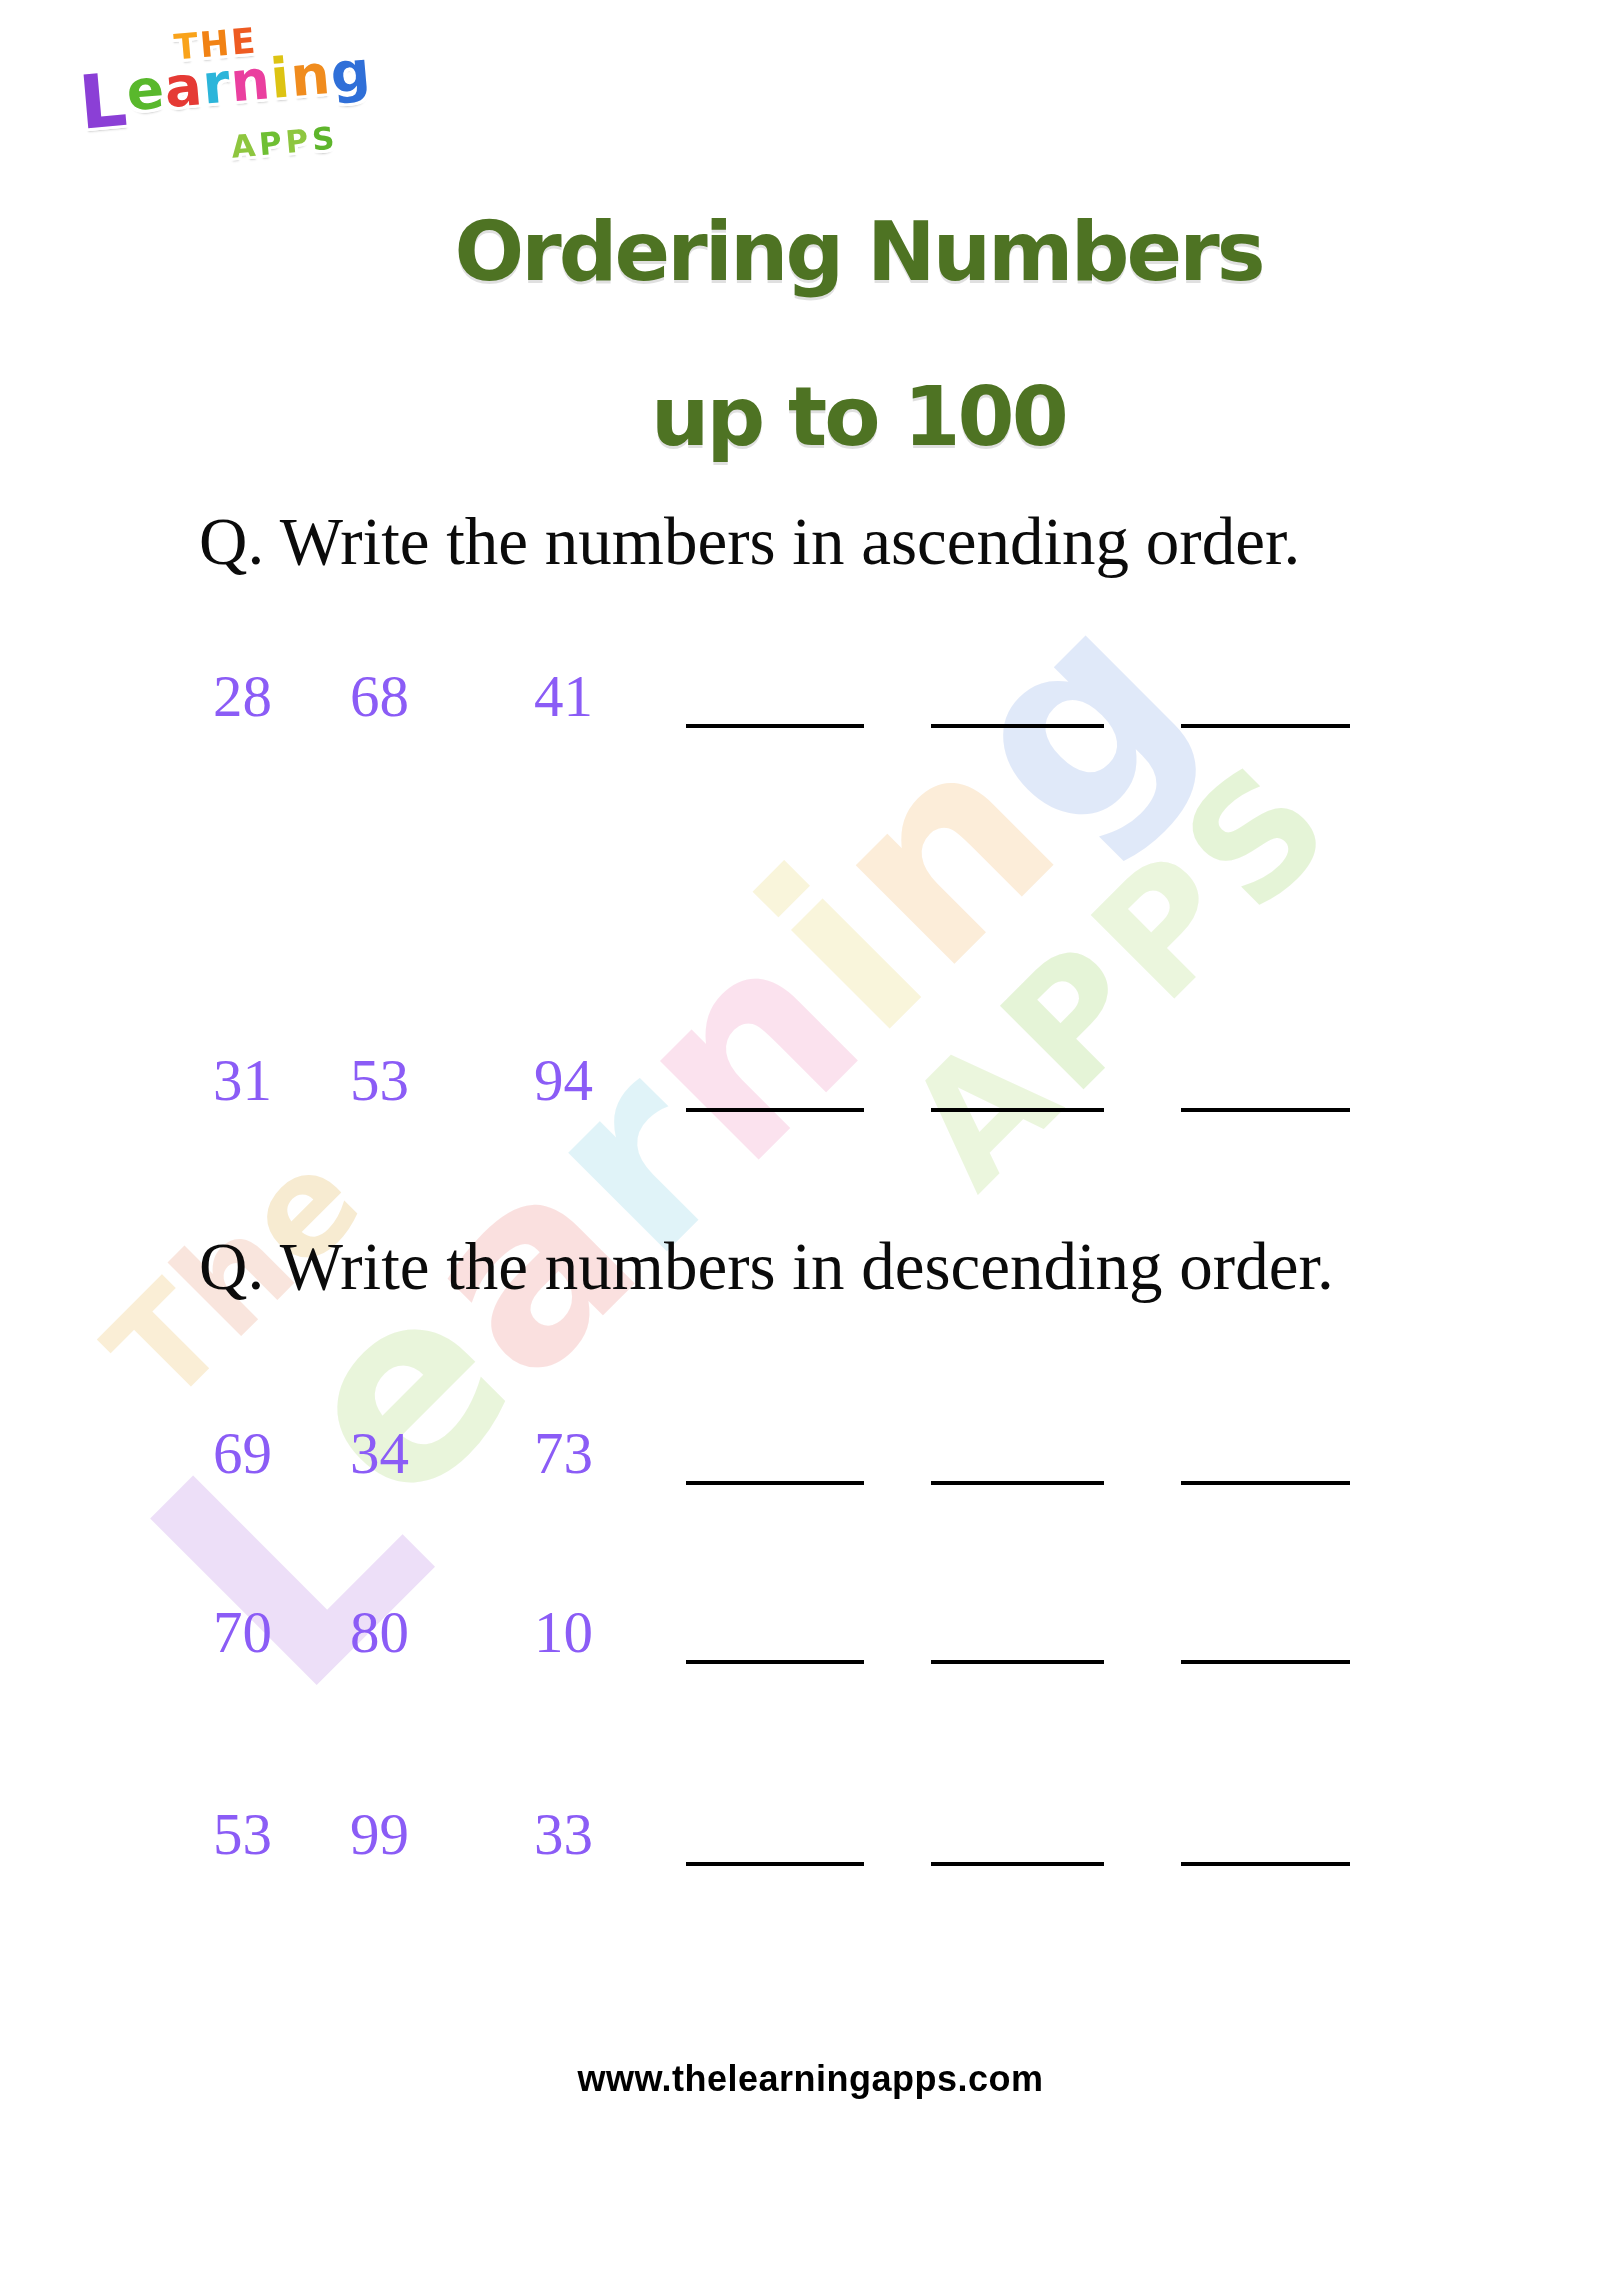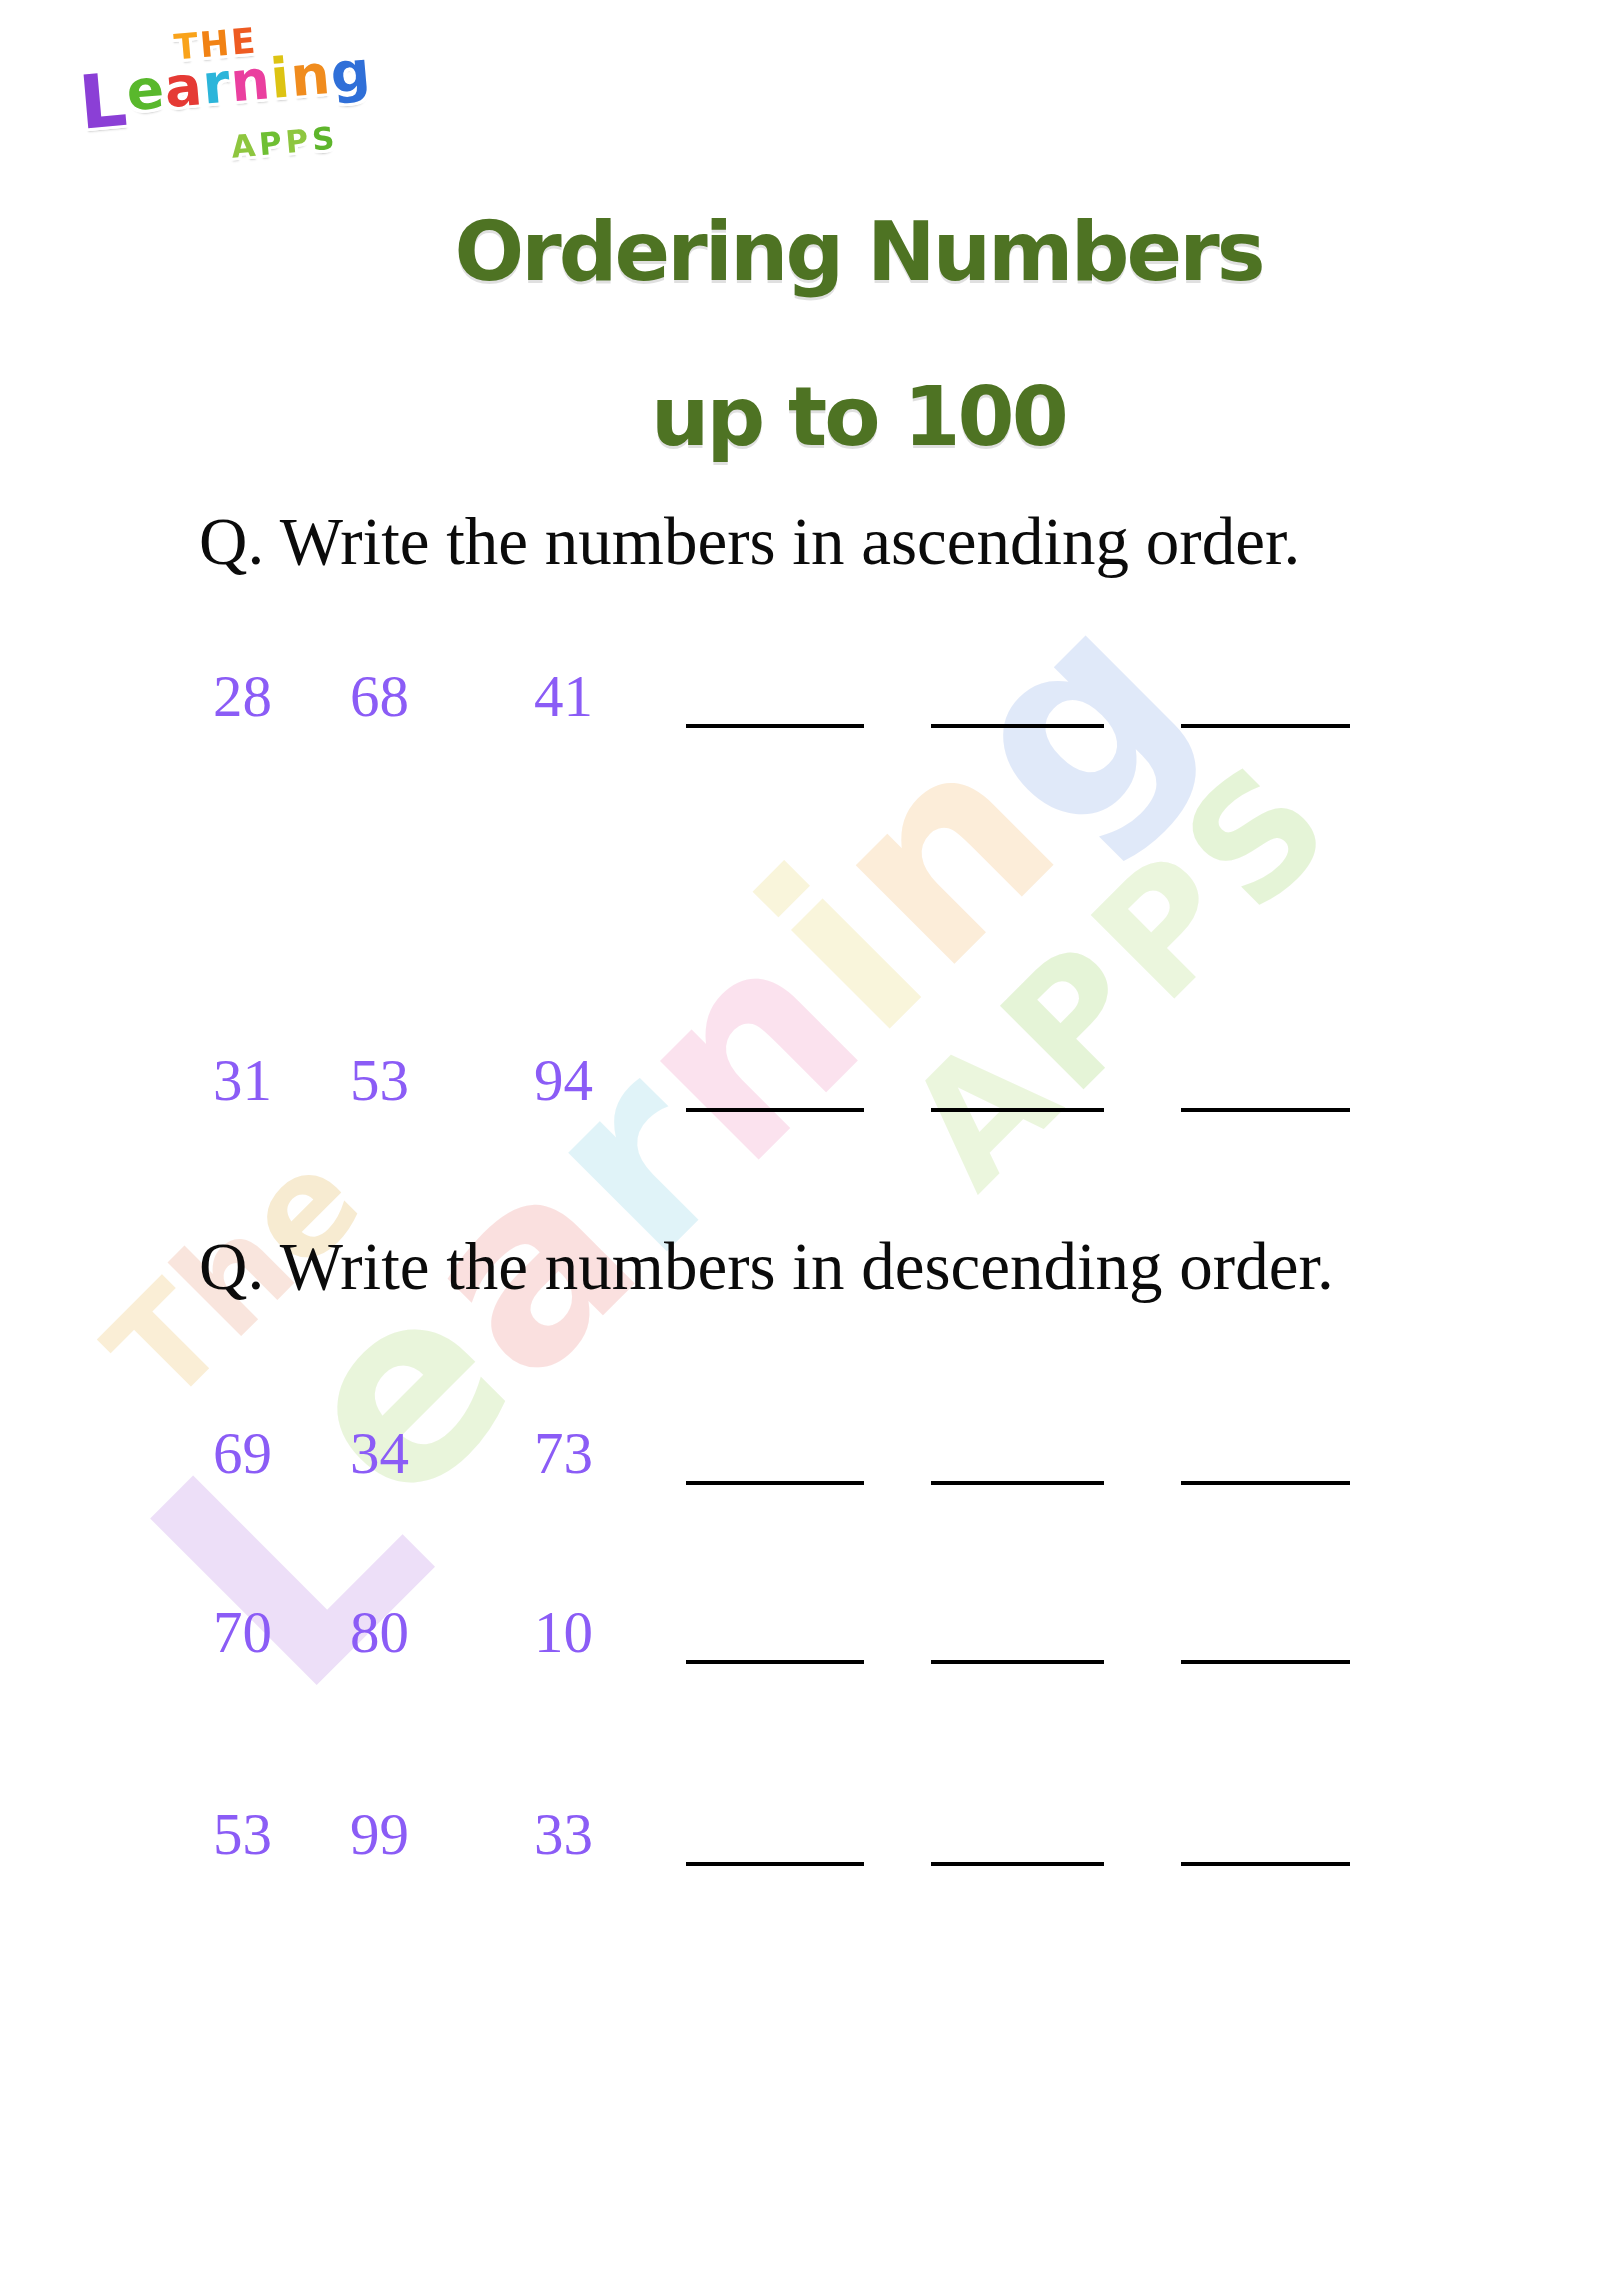--- a/index.html
+++ b/index.html
@@ -152,15 +152,16 @@
 
   <div class="num-row row-6">
     <span class="num n1">53</span>
     <span class="num n2">99</span>
     <span class="num n3">33</span>
     <div class="blank b1"></div>
     <div class="blank b2"></div>
     <div class="blank b3"></div>
   </div>
 
+  <div class="footer">www.thelearningapps.com</div>
 
 </div>
 
 
 </body></html>

